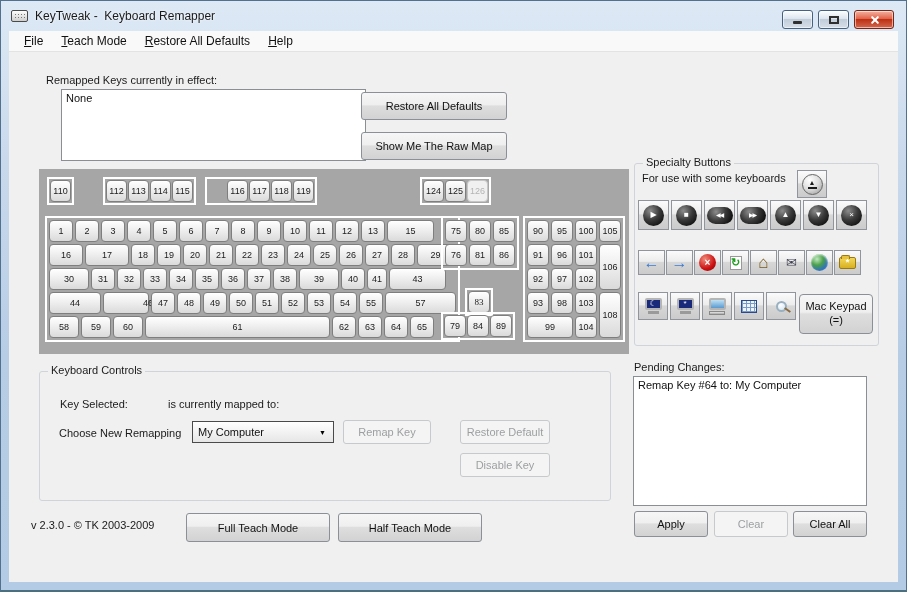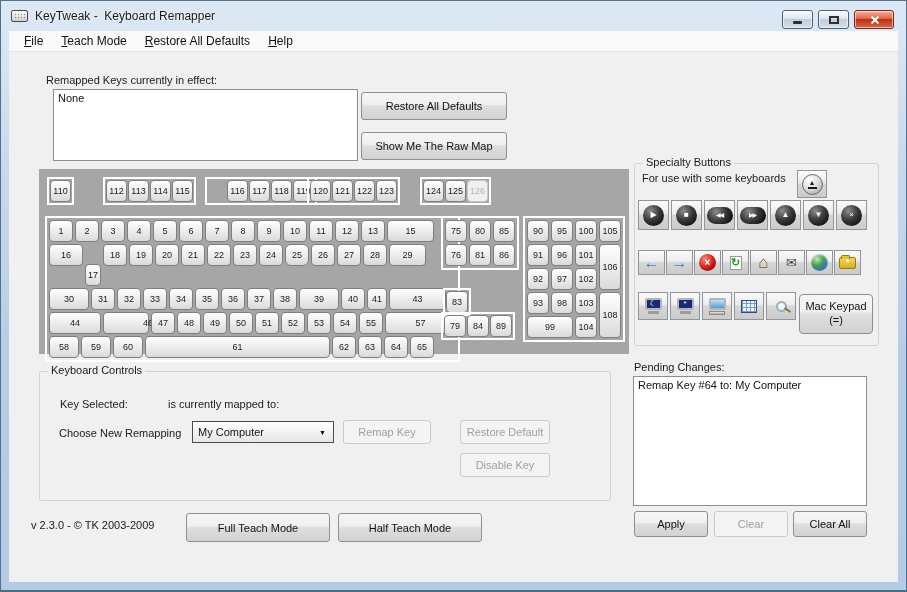--- a/index.html
+++ b/index.html
@@ -144,47 +144,41 @@
   <div class="menubar">
     <span class="menu-item">File</span>
     <span class="menu-item">Teach Mode</span>
     <span class="menu-item">Restore All Defaults</span>
     <span class="menu-item">Help</span>
   </div>
 
   <div class="client">
 
     <span class="lbl" style="left:37px;top:22px;">Remapped Keys currently in effect:</span>
-    <div class="listbox" style="left:44px;top:37px;width:305px;height:72px;">
+    <div class="listbox" style="left:52px;top:37px;width:305px;height:72px;">
       <div>None</div>
     </div>
     <button class="btn" style="left:352px;top:40px;width:146px;height:28px;">Restore All Defaults</button>
     <button class="btn" style="left:352px;top:80px;width:146px;height:28px;">Show Me The Raw Map</button>
 
     <div class="kbpanel">
         <div class="kgroup" style="left: 8px; top: 8px;">
           <div class="key" style="width: 21px;">110</div>
         </div>
         <div class="kgroup" style="left: 64px; top: 8px;">
           <div class="key" style="width: 21px;">112</div>
           <div class="key" style="width: 21px;">113</div>
           <div class="key" style="width: 21px;">114</div>
           <div class="key" style="width: 21px;">115</div>
         </div>
         <div class="kgroup" style="left: 166px; top: 8px; padding-left: 20px;">
           <div class="key" style="width: 21px;">116</div>
           <div class="key" style="width: 21px;">117</div>
           <div class="key" style="width: 21px;">118</div>
           <div class="key" style="width: 21px;">119</div>
-        </div>
-        <div class="kgroup" style="left: 268px; top: 8px;">
-          <div class="key" style="width: 21px;">120</div>
-          <div class="key" style="width: 21px;">121</div>
-          <div class="key" style="width: 21px;">122</div>
-          <div class="key" style="width: 21px;">123</div>
         </div>
         <div class="kgroup" style="left: 381px; top: 8px;">
           <div class="key" style="width: 21px;">124</div>
           <div class="key" style="width: 21px;">125</div>
           <div class="key disabled" style="width: 21px;">126</div>
         </div>
         <div class="kblock" style="left: 6px; top: 47px;">
           <div class="krow">
             <div class="key" style="width: 24px;">1</div>
             <div class="key" style="width: 24px;">2</div>
@@ -196,21 +190,21 @@
             <div class="key" style="width: 24px;">8</div>
             <div class="key" style="width: 24px;">9</div>
             <div class="key" style="width: 24px;">10</div>
             <div class="key" style="width: 24px;">11</div>
             <div class="key" style="width: 24px;">12</div>
             <div class="key" style="width: 24px;">13</div>
             <div class="key" style="width: 47px;">15</div>
           </div>
           <div class="krow">
             <div class="key" style="width: 34px;">16</div>
-            <div class="key" style="width: 16px; margin-top: 20px;">17</div>
+            <div class="key" style="width: 44px;">17</div>
             <div class="key" style="width: 24px;">18</div>
             <div class="key" style="width: 24px;">19</div>
             <div class="key" style="width: 24px;">20</div>
             <div class="key" style="width: 24px;">21</div>
             <div class="key" style="width: 24px;">22</div>
             <div class="key" style="width: 24px;">23</div>
             <div class="key" style="width: 24px;">24</div>
             <div class="key" style="width: 24px; border-radius: 6px;">25</div>
             <div class="key" style="width: 24px;">26</div>
             <div class="key" style="width: 24px;">27</div>
@@ -262,21 +256,21 @@
             <div class="key" style="width: 22px;">75</div>
             <div class="key" style="width: 22px;">80</div>
             <div class="key" style="width: 22px;">85</div>
           </div>
           <div class="krow">
             <div class="key" style="width: 22px;">76</div>
             <div class="key" style="width: 22px;">81</div>
             <div class="key" style="width: 22px;">86</div>
           </div>
         </div>
-        <div class="kgroup" style="left: 404px; top: 119px;">
+        <div class="kgroup" style="left: 426px; top: 119px; font-family: Liberation Serif, serif;">
           <div class="key" style="width: 22px;">83</div>
         </div>
         <div class="kgroup" style="left: 402px; top: 143px;">
           <div class="key" style="width: 22px;">79</div>
           <div class="key" style="width: 22px;">84</div>
           <div class="key" style="width: 22px;">89</div>
         </div>
         <div class="kblock" style="left: 484px; top: 47px;">
           <div class="npgrid">
             <div class="key" style="grid-area: 1 / 1;">90</div>

